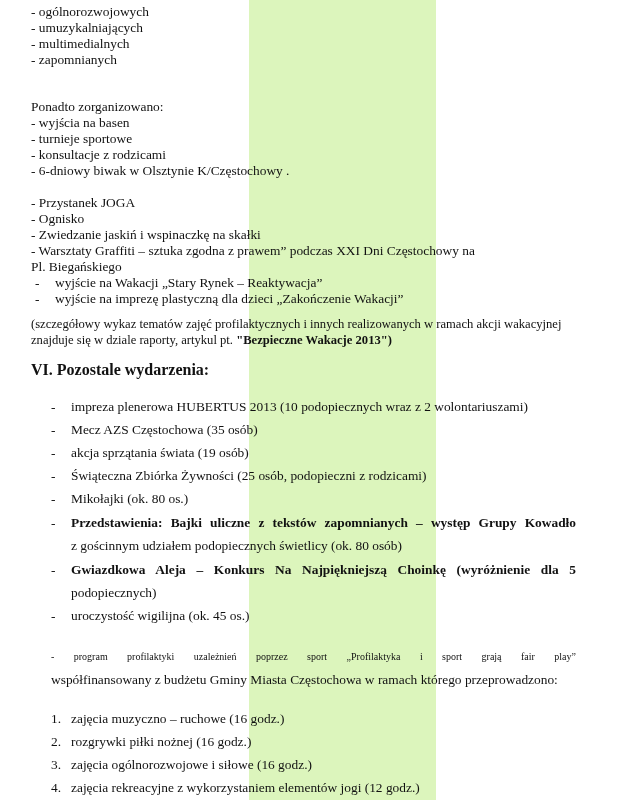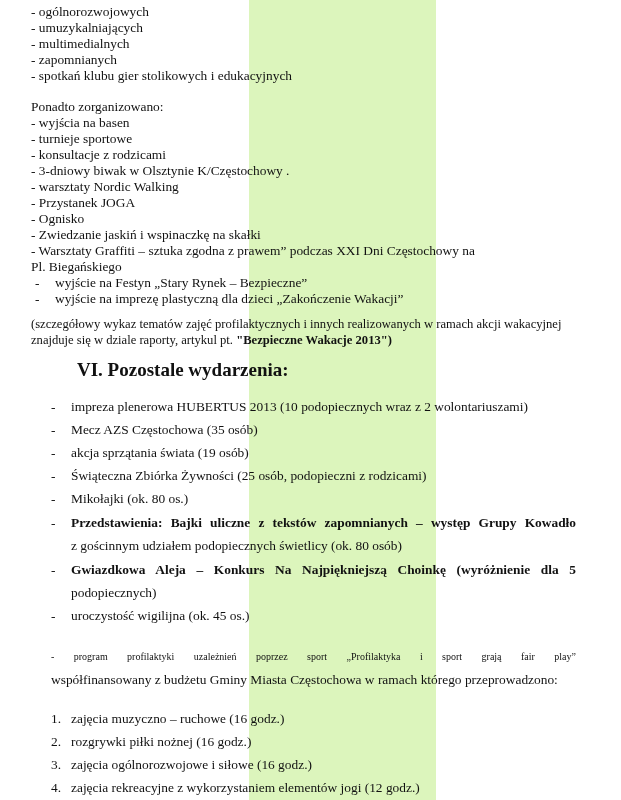--- a/index.html
+++ b/index.html
@@ -40,22 +40,21 @@
     }
     .plain { left: 13px; }
     .note {
       font-size: 12.6px;
       left: 13px;
     }
     .note b { font-weight: bold; }
     .heading {
       left: 13px;
       font-weight: bold;
-      font-size: 19px;
-      margin-left: 46px;
+      font-size: 16px;
     }
     .ev {
       left: 0;
       width: 621px;
       font-size: 13.4px;
     }
     .ev .dash {
       position: absolute;
       left: 33px;
     }
@@ -95,37 +94,35 @@
 <body>
 
 <div class="green-band"></div>
 
 <div class="page">
 
   <div class="line plain" style="top:4px">- ogólnorozwojowych</div>
   <div class="line plain" style="top:20px">- umuzykalniających</div>
   <div class="line plain" style="top:36px">- multimedialnych</div>
   <div class="line plain" style="top:52px">- zapomnianych</div>
-  <div class="line plain" style="top:68px">- spotkań klubu gier stolikowych i edukacyjnych</div>
 
   <div class="line plain" style="top:99px">Ponadto zorganizowano:</div>
   <div class="line plain" style="top:115px">-  wyjścia na basen</div>
   <div class="line plain" style="top:131px">- turnieje sportowe</div>
   <div class="line plain" style="top:147px">- konsultacje z rodzicami</div>
-  <div class="line plain" style="top:163px">- 3-dniowy biwak w Olsztynie K/Częstochowy .</div>
-  <div class="line plain" style="top:179px">- warsztaty Nordic Walking</div>
+  <div class="line plain" style="top:163px">- 6-dniowy biwak w Olsztynie K/Częstochowy .</div>
   <div class="line plain" style="top:195px">- Przystanek JOGA</div>
   <div class="line plain" style="top:211px">- Ognisko</div>
   <div class="line plain" style="top:227px">- Zwiedzanie jaskiń i wspinaczkę na skałki</div>
   <div class="line plain" style="top:243px">- Warsztaty Graffiti – sztuka zgodna z prawem” podczas XXI Dni Częstochowy na</div>
   <div class="line plain" style="top:259px">Pl. Biegańskiego</div>
 
   <div class="line" style="top:275px; left:0; width:621px">
     <span style="position:absolute; left:17px">-</span>
-    <span style="position:absolute; left:37px">wyjście na Festyn „Stary Rynek – Bezpieczne”</span>
+    <span style="position:absolute; left:37px">wyjście na Wakacji „Stary Rynek – Reaktywacja”</span>
   </div>
   <div class="line" style="top:291px; left:0; width:621px">
     <span style="position:absolute; left:17px">-</span>
     <span style="position:absolute; left:37px">wyjście na imprezę plastyczną dla dzieci „Zakończenie Wakacji”</span>
   </div>
 
   <div class="line note" style="top:316px">(szczegółowy wykaz tematów zajęć profilaktycznych i innych realizowanych w ramach akcji wakacyjnej</div>
   <div class="line note" style="top:332px"><span>znajduje się w dziale raporty, artykul pt. </span><b>"Bezpieczne Wakacje 2013")</b></div>
 
   <div class="line heading" style="top:362px">VI. Pozostale wydarzenia:</div>

